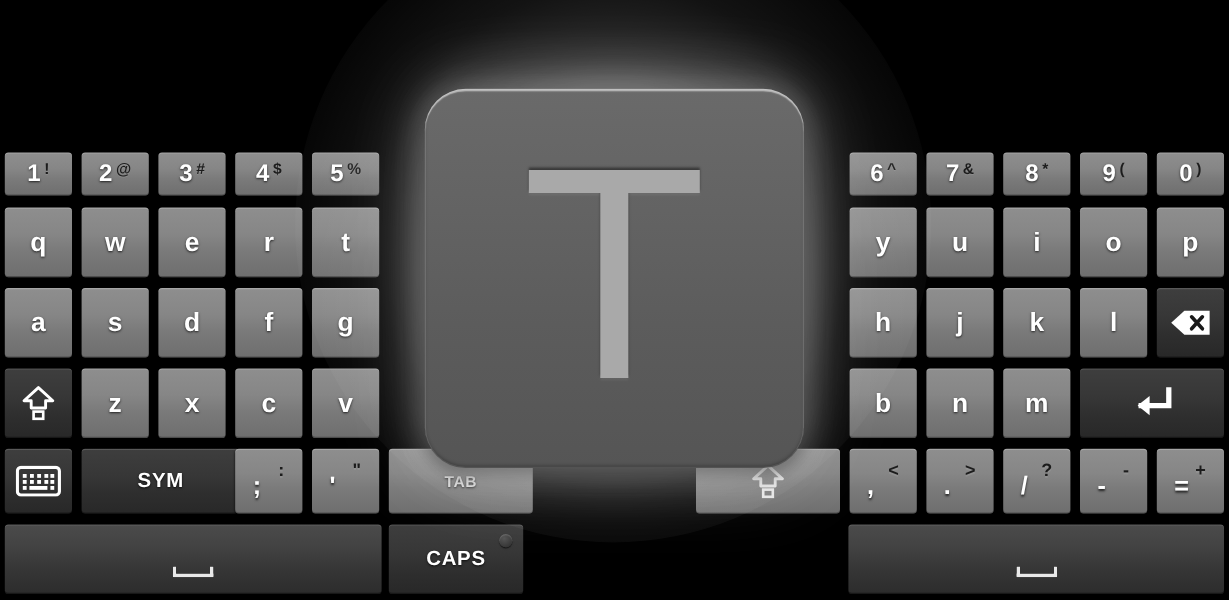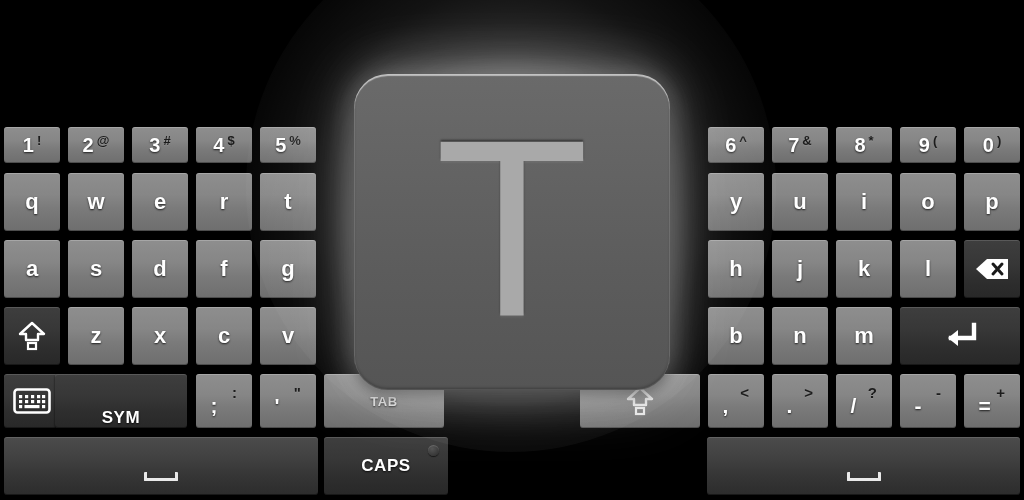--- a/index.html
+++ b/index.html
@@ -390,21 +390,21 @@
             <rect x="24" y="12" width="3.2" height="3.2"></rect>
             <rect x="29" y="12" width="3.2" height="3.2"></rect>
             <rect x="6" y="17" width="3.2" height="3.2"></rect>
             <rect x="11.5" y="17" width="15" height="3.2"></rect>
             <rect x="29" y="17" width="3.2" height="3.2"></rect>
           </g>
         </svg>
       </span>
     </div>
 
-    <div class="key dark" style="left:55px; top:374px; width:132px; height:54px;align-items:flex-end;">
+    <div class="key dark" style="left:68px; top:374px; width:132px; height:54px;">
       <span class="label-text">SYM</span>
     </div>
 
     <div class="key light punct" style="left:196px;top:374px; width:56px; height:54px;">
       <span class="p-main">;</span>
       <span class="p-alt">:</span>
     </div>
     <div class="key light punct" style="left:260px;top:374px; width:56px; height:54px;">
       <span class="p-main">'</span>
       <span class="p-alt">"</span>
@@ -443,21 +443,21 @@
       <span class="p-main">=</span>
       <span class="p-alt">+</span>
     </div>
   </div>
 
   <div class="kb-row">
     <div class="key space" style="left:4px; top:437px; width:314px; height:58px;">
       <span class="space-marker"></span>
     </div>
 
-    <div class="key dark" style="left:324px; top:437px; width:124px; height:58px;">
+    <div class="key dark" style="left:324px; top:437px; width:112px; height:58px;">
       <span class="label-text">CAPS</span>
       <span class="caps-led"></span>
     </div>
 
     <div class="key space" style="left:707px; top:437px; width:313px; height:58px;">
       <span class="space-marker"></span>
     </div>
   </div>
 
   <div id="ambient-glow"></div>

